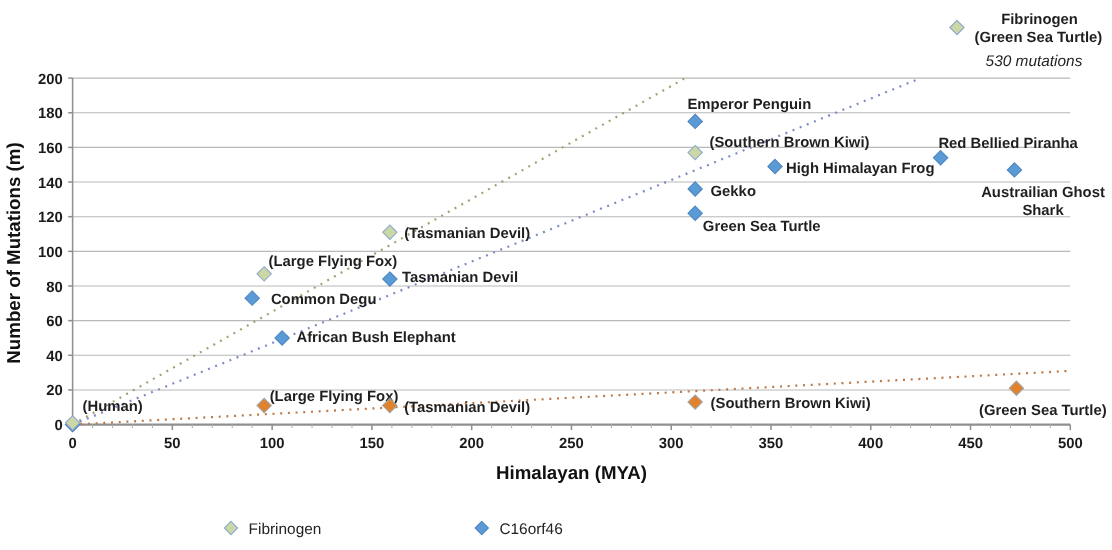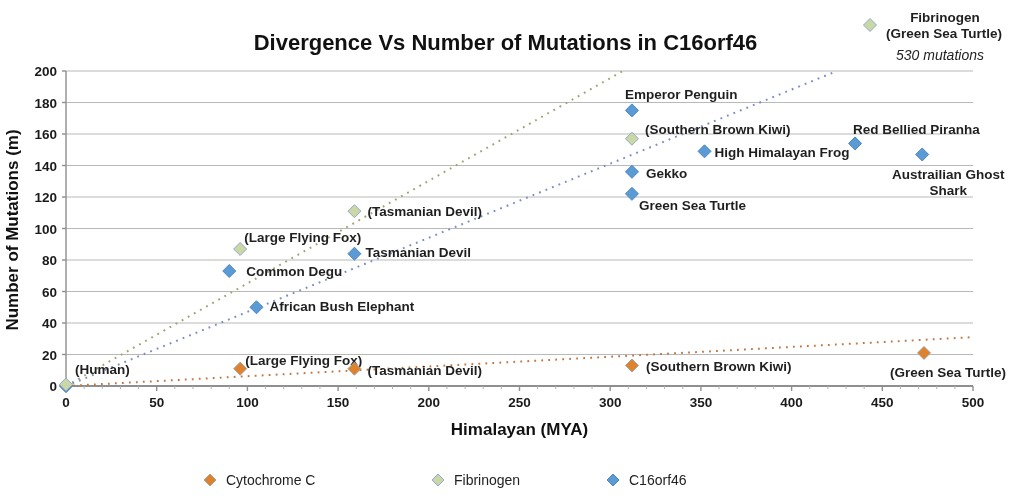--- a/index.html
+++ b/index.html
@@ -21,21 +21,20 @@
   text{font-family:"Liberation Sans", sans-serif;}
   .ticklab{font-size:13.5px;font-weight:bold;fill:#1a1a1a;}
   .ptlab{font-size:13.5px;font-weight:bold;fill:#1f1f1f;}
   .annlab{font-size:13.5px;font-weight:bold;fill:#1f1f1f;}
   .annital{font-size:14px;font-style:italic;fill:#1f1f1f;}
 </style>
 </head>
 <body>
 
 <div class="stage">
-  <div class="chart-title">Divergence Vs Number of Mutations in C16orf46</div>
 
   <svg class="plot" width="1011" height="500">
       <line x1="66" y1="354.5" x2="973" y2="354.5" stroke="#B9B9B9" stroke-width="1"></line>
       <line x1="66" y1="323" x2="973" y2="323" stroke="#B9B9B9" stroke-width="1"></line>
       <line x1="66" y1="291.5" x2="973" y2="291.5" stroke="#B9B9B9" stroke-width="1"></line>
       <line x1="66" y1="260" x2="973" y2="260" stroke="#B9B9B9" stroke-width="1"></line>
       <line x1="66" y1="228.5" x2="973" y2="228.5" stroke="#B9B9B9" stroke-width="1"></line>
       <line x1="66" y1="197" x2="973" y2="197" stroke="#B9B9B9" stroke-width="1"></line>
       <line x1="66" y1="165.5" x2="973" y2="165.5" stroke="#B9B9B9" stroke-width="1"></line>
       <line x1="66" y1="134" x2="973" y2="134" stroke="#B9B9B9" stroke-width="1"></line>
@@ -171,26 +170,20 @@
       <text x="944" y="38" text-anchor="middle" class="annlab">(Green Sea Turtle)</text>
       <text x="940" y="60" text-anchor="middle" class="annital">530 mutations</text>
     </svg>
 
   <div class="y-title">Number of Mutations (m)</div>
   <div class="x-title">Himalayan (MYA)</div>
 
   <div class="legend">
     <div class="legend-item">
       <svg class="lm" width="14" height="14">
-        <polygon points="7,1 13,7 7,13 1,7" fill="#E0822C" stroke="#A3A3A3"></polygon>
-      </svg>
-      <span>Cytochrome C</span>
-    </div>
-    <div class="legend-item">
-      <svg class="lm" width="14" height="14">
         <polygon points="7,1 13,7 7,13 1,7" fill="#CBD8A6" stroke="#8FA9CD"></polygon>
       </svg>
       <span>Fibrinogen</span>
     </div>
     <div class="legend-item">
       <svg class="lm" width="14" height="14">
         <polygon points="7,1 13,7 7,13 1,7" fill="#5B9BD5" stroke="#4E86C2"></polygon>
       </svg>
       <span>C16orf46</span>
     </div>

